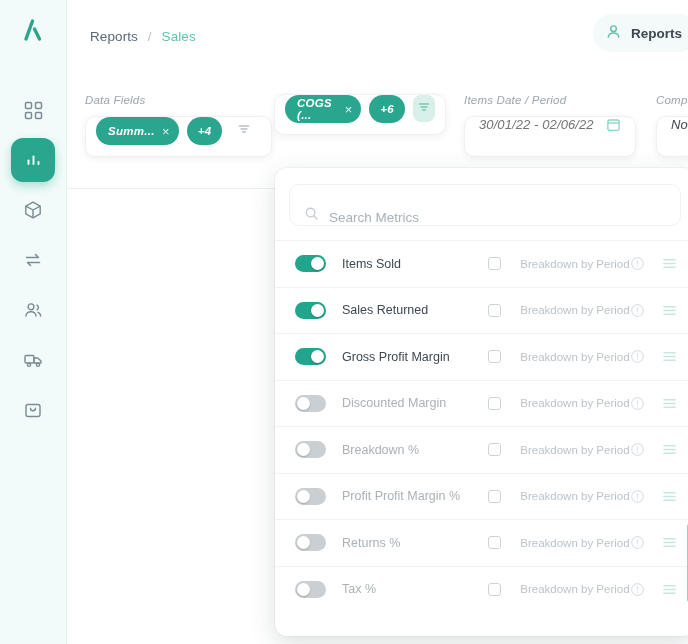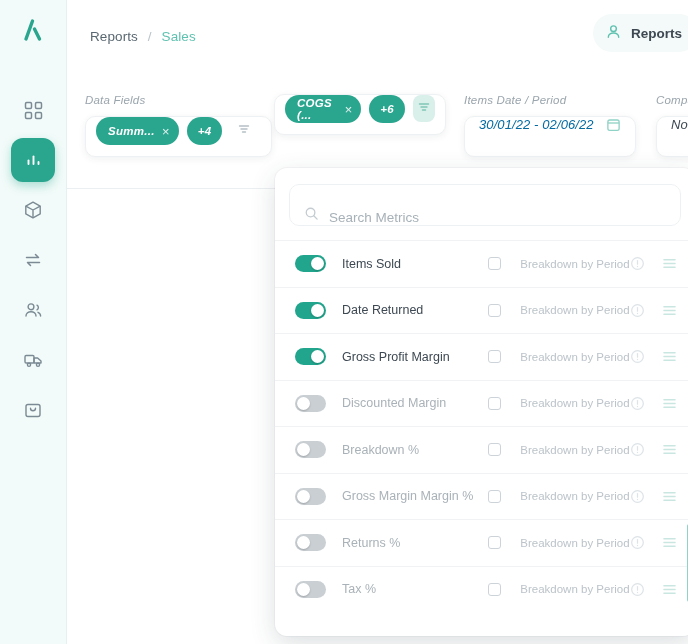--- a/index.html
+++ b/index.html
@@ -75,21 +75,21 @@
     display: flex; align-items: center; justify-content: center; cursor: pointer;
   }
   .fbtn.tinted { background: #d9efea; }
 
   #g-data { left: 18px; }
   #g-data .fbox { width: 187px; }
   #g-metrics { left: 207px; }
   #g-metrics .fbox { width: 172px; }
   #g-date { left: 397px; }
   #g-date .fbox { width: 172px; justify-content: space-between; padding: 0 14px; }
-  #g-date .dval { font-size: 13px; color: #0369a1; letter-spacing: .1px; white-space: nowrap; }
+  #g-date .dval { font-size: 13px; color: #737373; letter-spacing: .1px; white-space: nowrap; }
   #g-compare { left: 589px; }
   #g-compare .fbox { width: 150px; padding: 0 14px; }
   #g-compare .dval { font-size: 13px; color: #3d4852; white-space: nowrap; }
 
   
   #panel {
     position: absolute; left: 275px; top: 168px;
     width: 420px; height: 468px;
     background: #ffffff; border-radius: 12px;
     box-shadow: 0 8px 26px rgba(40,60,70,.16), 0 0 0 1px rgba(40,60,70,.04);
@@ -327,21 +327,21 @@
               <svg width="15" height="13" viewBox="0 0 16 14" fill="none">
                 <path d="M2 3h12M2 7h12M2 11h12" stroke="#c9e7e0" stroke-width="1.5" stroke-linecap="round"></path>
               </svg>
             </span>
           </span>
         </div>
         <div class="row on">
           <div class="toggle on">
             <span class="knob"></span>
           </div>
-          <span class="mname">Date Returned</span>
+          <span class="mname">Sales Returned</span>
           <span class="cbox"></span>
           <span class="blabel">Breakdown by Period</span>
           <span class="ricons">
             <span class="ic">
               <svg width="15" height="15" viewBox="0 0 16 16" fill="none">
                 <circle cx="8" cy="8" r="6.2" stroke="#dde3e7" stroke-width="1.3"></circle>
                 <path d="M8 4.8v4" stroke="#dde3e7" stroke-width="1.3" stroke-linecap="round"></path>
                 <circle cx="8" cy="11.2" r=".75" fill="#dde3e7"></circle>
               </svg>
             </span>
@@ -415,21 +415,21 @@
               <svg width="15" height="13" viewBox="0 0 16 14" fill="none">
                 <path d="M2 3h12M2 7h12M2 11h12" stroke="#c9e7e0" stroke-width="1.5" stroke-linecap="round"></path>
               </svg>
             </span>
           </span>
         </div>
         <div class="row off">
           <div class="toggle off">
             <span class="knob"></span>
           </div>
-          <span class="mname">Gross Margin Margin %</span>
+          <span class="mname">Profit Profit Margin %</span>
           <span class="cbox"></span>
           <span class="blabel">Breakdown by Period</span>
           <span class="ricons">
             <span class="ic">
               <svg width="15" height="15" viewBox="0 0 16 16" fill="none">
                 <circle cx="8" cy="8" r="6.2" stroke="#dde3e7" stroke-width="1.3"></circle>
                 <path d="M8 4.8v4" stroke="#dde3e7" stroke-width="1.3" stroke-linecap="round"></path>
                 <circle cx="8" cy="11.2" r=".75" fill="#dde3e7"></circle>
               </svg>
             </span>

